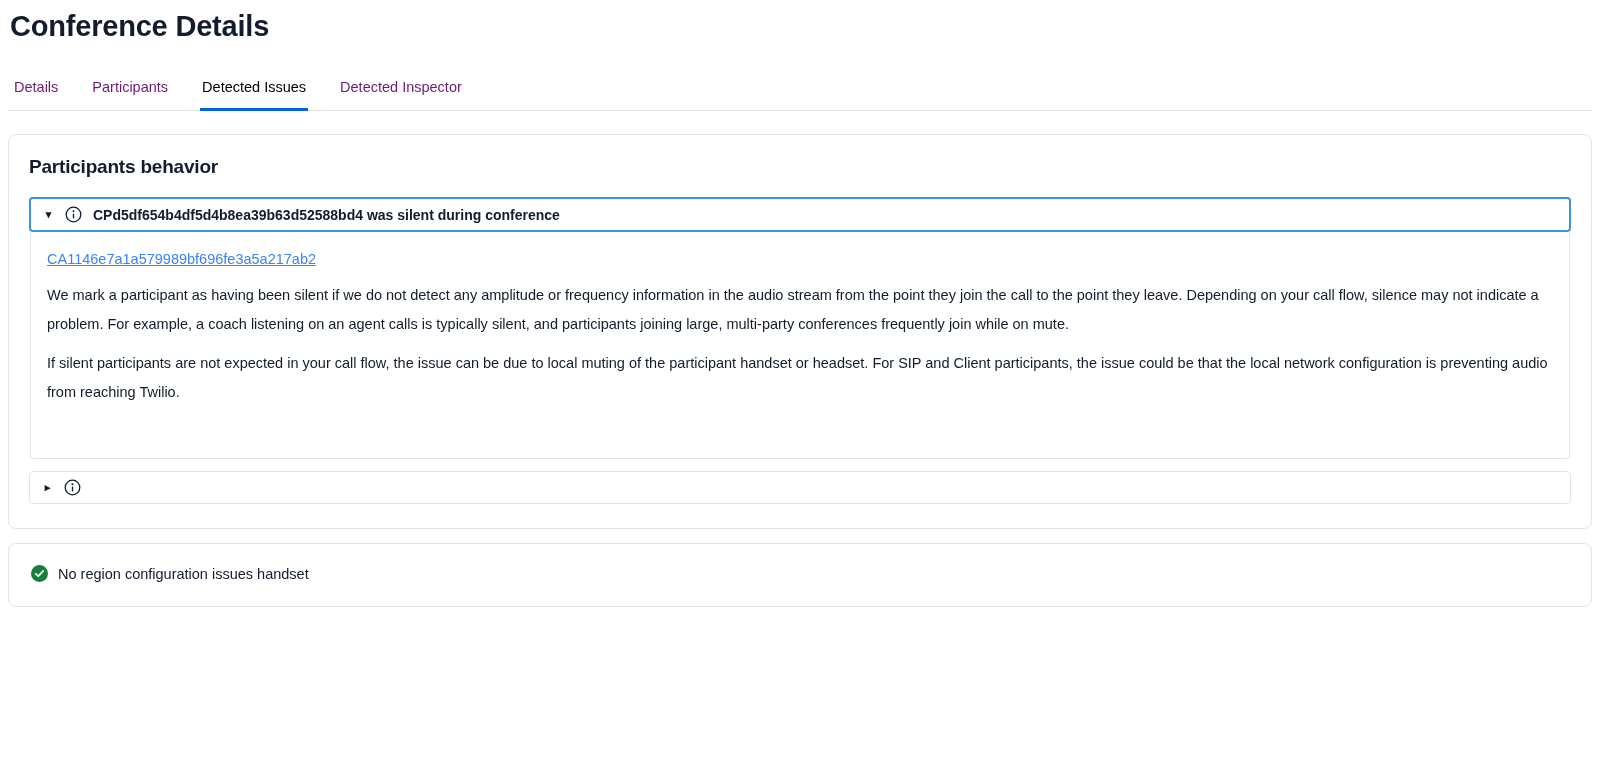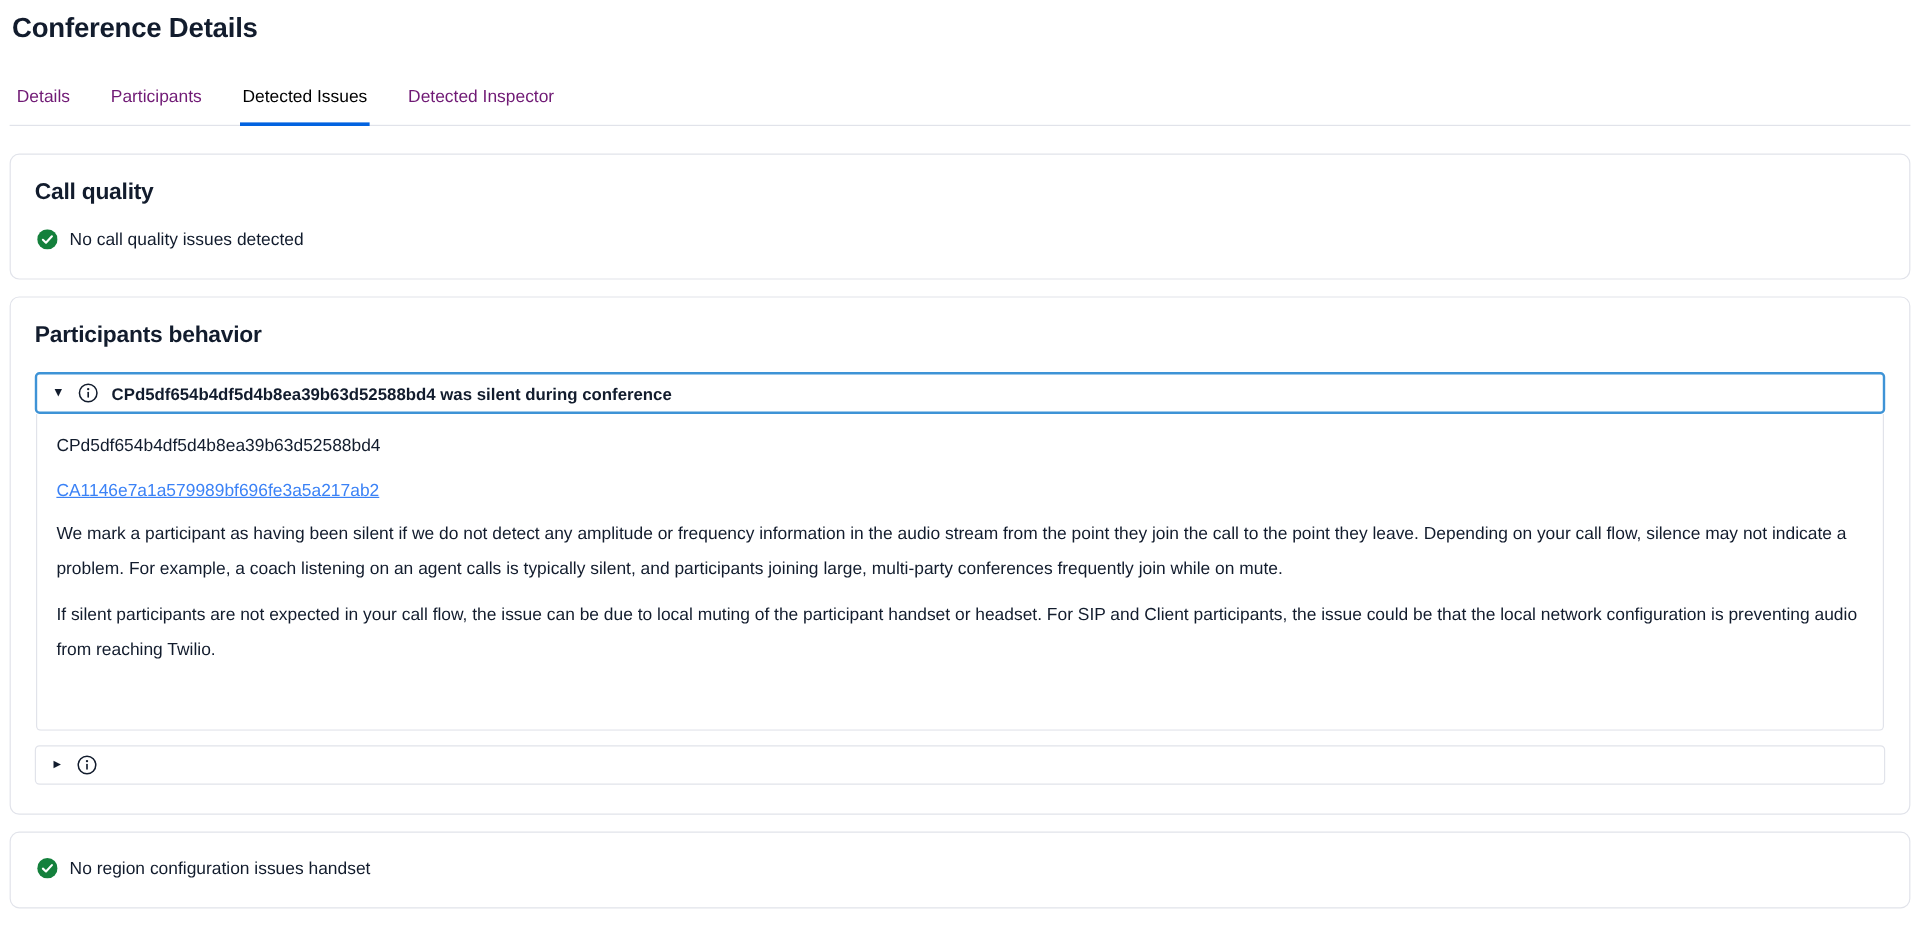--- a/index.html
+++ b/index.html
@@ -9,21 +9,21 @@
     min-height: 784px;
     background: #ffffff;
     color: #121C2D;
     font-family: "Liberation Sans", sans-serif;
     -webkit-font-smoothing: antialiased;
   }
   .page { padding: 8px 8px 20px 8px; }
 
   
   .page-title {
-    font-size: 23px;
+    font-size: 29px;
     font-weight: bold;
     margin: 2px 0 0 2px;
     letter-spacing: -0.2px;
   }
 
   
   .tabbar {
     display: flex;
     gap: 30px;
     margin-top: 30px;
@@ -127,48 +127,37 @@
 
   <h1 class="page-title">Conference Details</h1>
 
   <div class="tabbar">
     <div class="tab">Details</div>
     <div class="tab">Participants</div>
     <div class="tab active">Detected Issues</div>
     <div class="tab">Detected Inspector</div>
   </div>
 
-  <section class="card">
-    <h2>Call quality</h2>
-    <div class="status-row">
-      <svg class="check-icon" viewBox="0 0 20 20" aria-hidden="true">
-        <circle cx="10" cy="10" r="10" fill="#14803C"></circle>
-        <path d="M5.6 10.4 L8.6 13.2 L14.4 7.0" fill="none" stroke="#ffffff" stroke-width="2.1" stroke-linecap="round" stroke-linejoin="round"></path>
-      </svg>
-      <span>No call quality issues detected</span>
-    </div>
-  </section>
 
   <section class="card">
     <h2>Participants behavior</h2>
 
     <div class="accordion-group">
 
       <div>
         <div class="acc-header expanded">
           <span class="disclosure">▾</span>
           <svg class="info-icon" viewBox="0 0 20 20" aria-hidden="true">
             <circle cx="10" cy="10" r="8.6" fill="none" stroke="#121C2D" stroke-width="1.5"></circle>
             <circle cx="10" cy="6.2" r="1.15" fill="#121C2D"></circle>
             <rect x="9.2" y="8.7" width="1.6" height="6" rx="0.8" fill="#121C2D"></rect>
           </svg>
           <span>CPd5df654b4df5d4b8ea39b63d52588bd4 was silent during conference</span>
         </div>
         <div class="acc-panel">
-          <div class="sid-line">CPd5df654b4df5d4b8ea39b63d52588bd4</div>
           <div class="link-line">
             <a href="#">CA1146e7a1a579989bf696fe3a5a217ab2</a>
           </div>
           <p>We mark a participant as having been silent if we do not detect any amplitude or frequency information in the audio stream from the point they join the call to the point they leave. Depending on your call flow, silence may not indicate a problem. For example, a coach listening on an agent calls is typically silent, and participants joining large, multi-party conferences frequently join while on mute.</p>
           <p>If silent participants are not expected in your call flow, the issue can be due to local muting of the participant handset or headset. For SIP and Client participants, the issue could be that the local network configuration is preventing audio from reaching Twilio.</p>
         </div>
       </div>
 
       <div class="acc-header collapsed">
         <span class="disclosure">▸</span>

